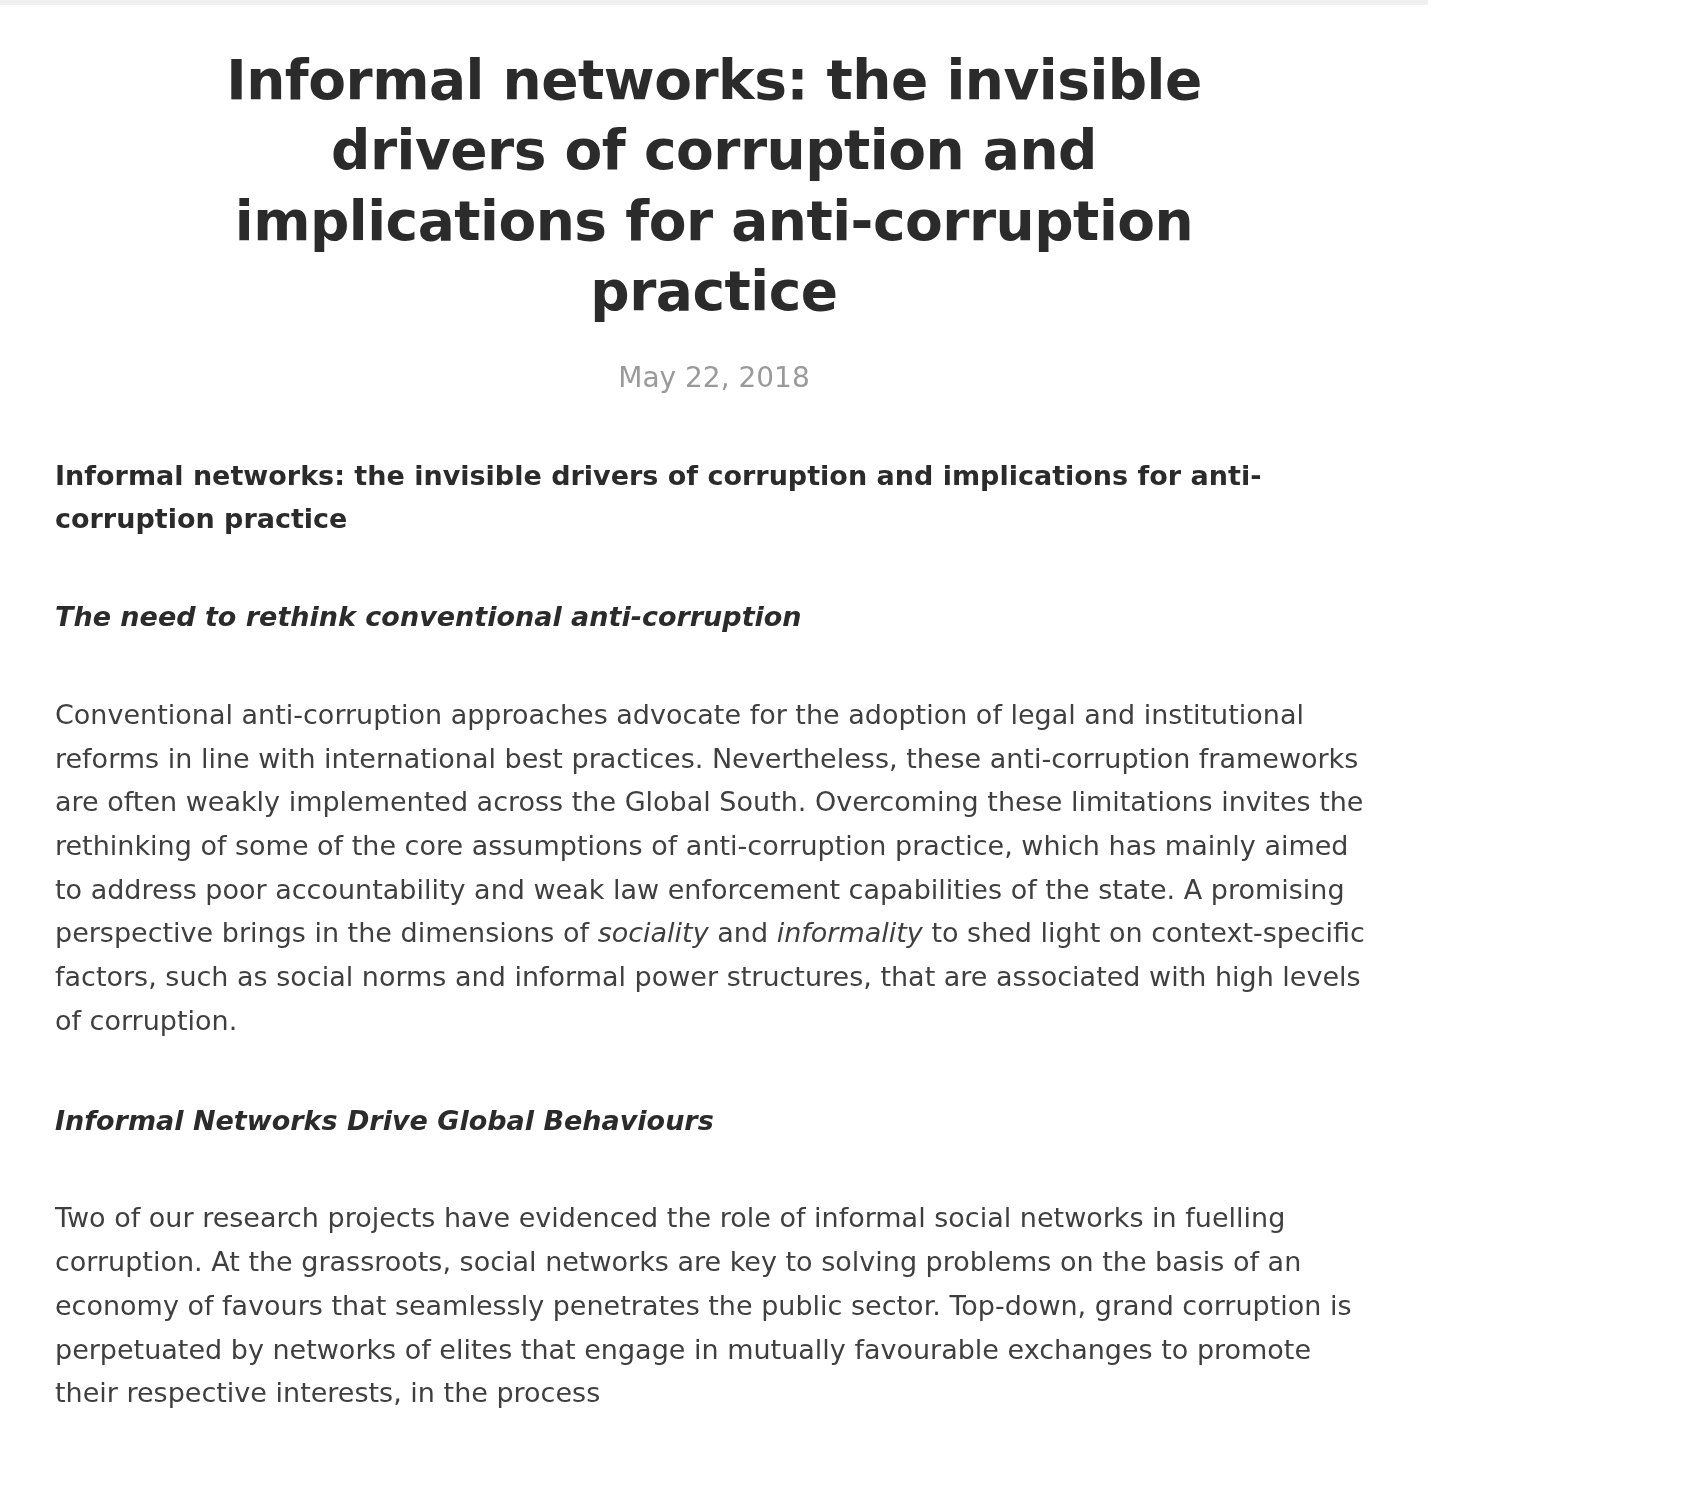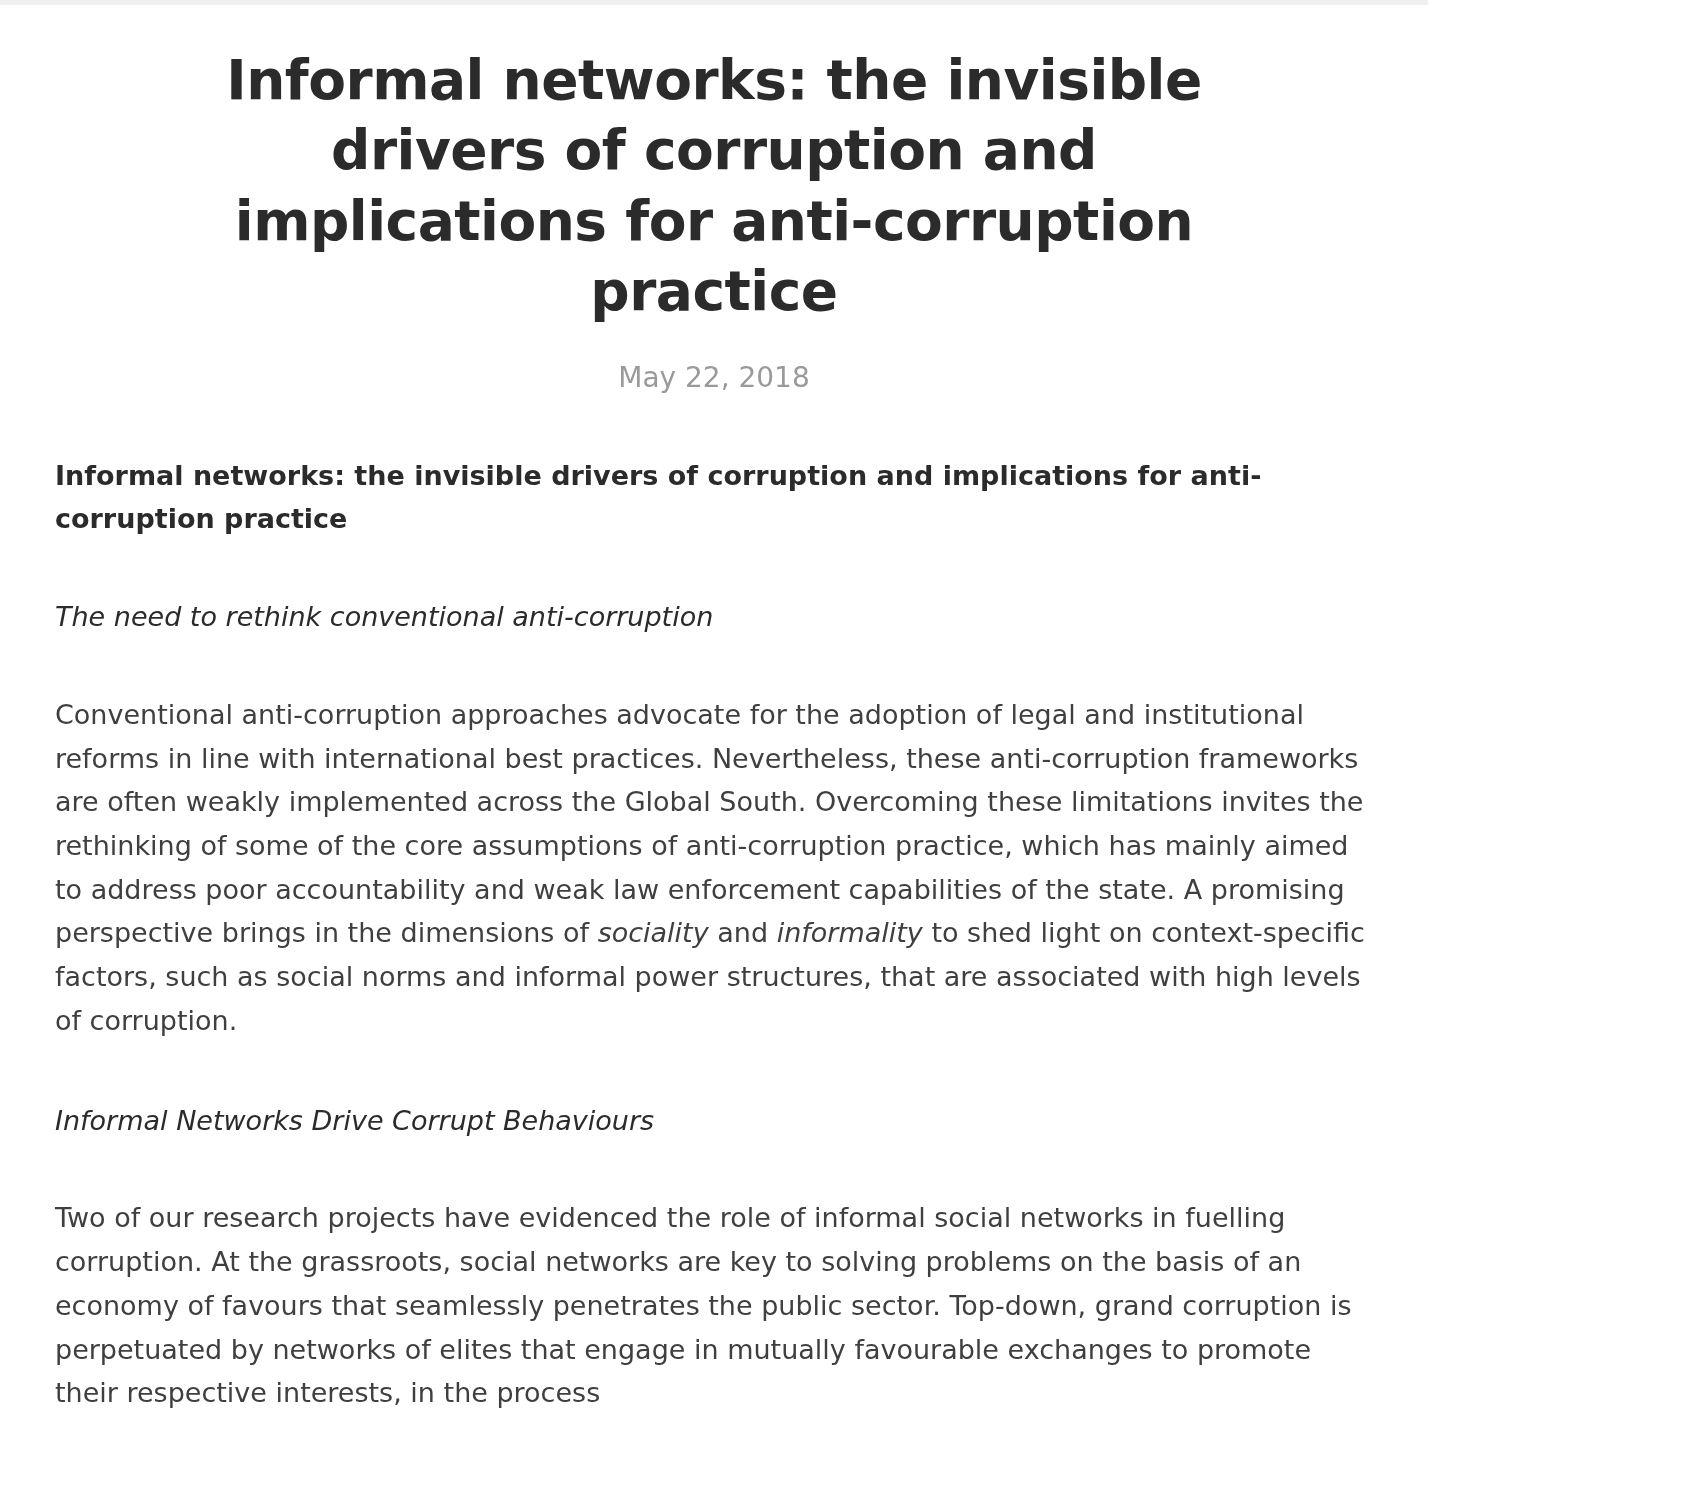--- a/index.html
+++ b/index.html
@@ -63,21 +63,21 @@
   .lead-strong {
     font-weight: bold;
     color: #2b2b2b;
     font-size: 27px;
     margin-bottom: 54px !important;
   }
   .authors {
     margin-bottom: 56px !important;
   }
   .subhead {
-    font-weight: normal;
+    font-weight: bold;
     font-style: italic;
     color: #2b2b2b;
     margin-bottom: 54px !important;
   }
   .body-par {
     margin-bottom: 56px !important;
   }
   .body-par em {
   }
   .clipped {
@@ -100,19 +100,19 @@
 
     <div class="entry-content">
 
       <p class="lead-strong">Informal networks: the invisible drivers of corruption and implications for anti-corruption practice</p>
 
 
       <p class="subhead">The need to rethink conventional anti-corruption</p>
 
       <p class="body-par"><span>Conventional anti-corruption approaches advocate for the adoption of legal and institutional reforms in line with international best practices. Nevertheless, these anti-corruption frameworks are often weakly implemented across the Global South. Overcoming these limitations invites the rethinking of some of the core assumptions of anti-corruption practice, which has mainly aimed to address poor accountability and weak law enforcement capabilities of the state. A promising perspective brings in the dimensions of </span><em>sociality</em><span> and </span><em>informality</em><span> to shed light on context-specific factors, such as social norms and informal power structures, that are associated with high levels of corruption.</span></p>
 
-      <p class="subhead">Informal Networks Drive Corrupt Behaviours</p>
+      <p class="subhead">Informal Networks Drive Global Behaviours</p>
 
       <p class="body-par clipped">Two of our research projects have evidenced the role of informal social networks in fuelling corruption. At the grassroots, social networks are key to solving problems on the basis of an economy of favours that seamlessly penetrates the public sector. Top-down, grand corruption is perpetuated by networks of elites that engage in mutually favourable exchanges to promote their respective interests, in the process</p>
 
     </div>
   </div>
 </div>
 
 </body></html>

